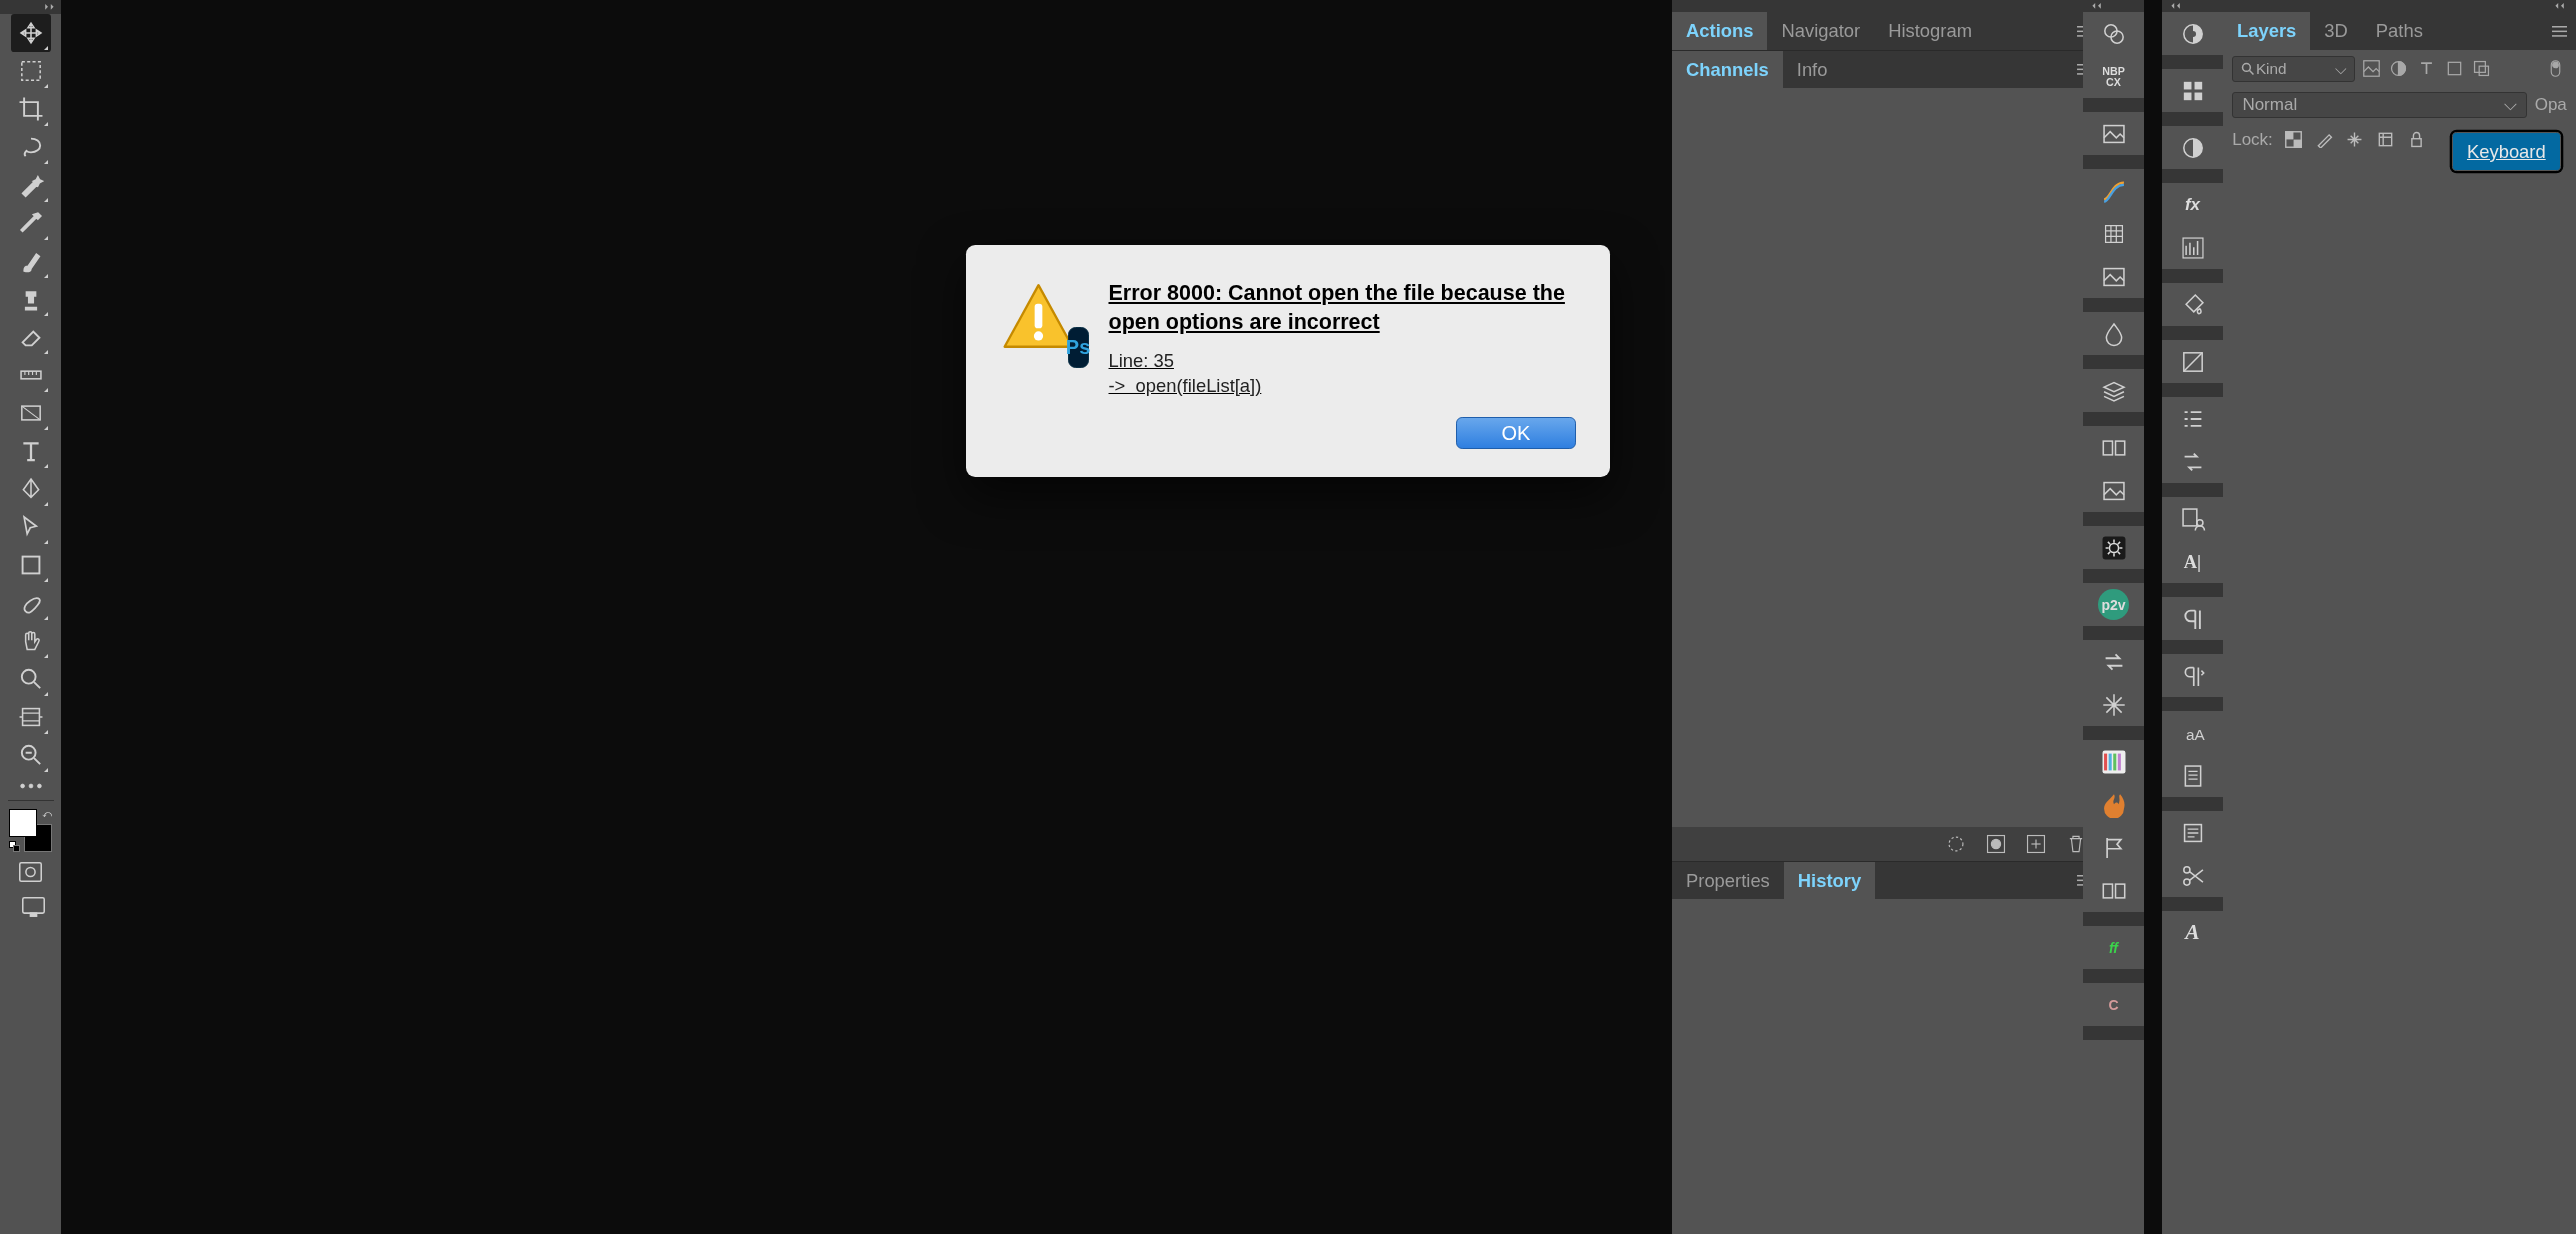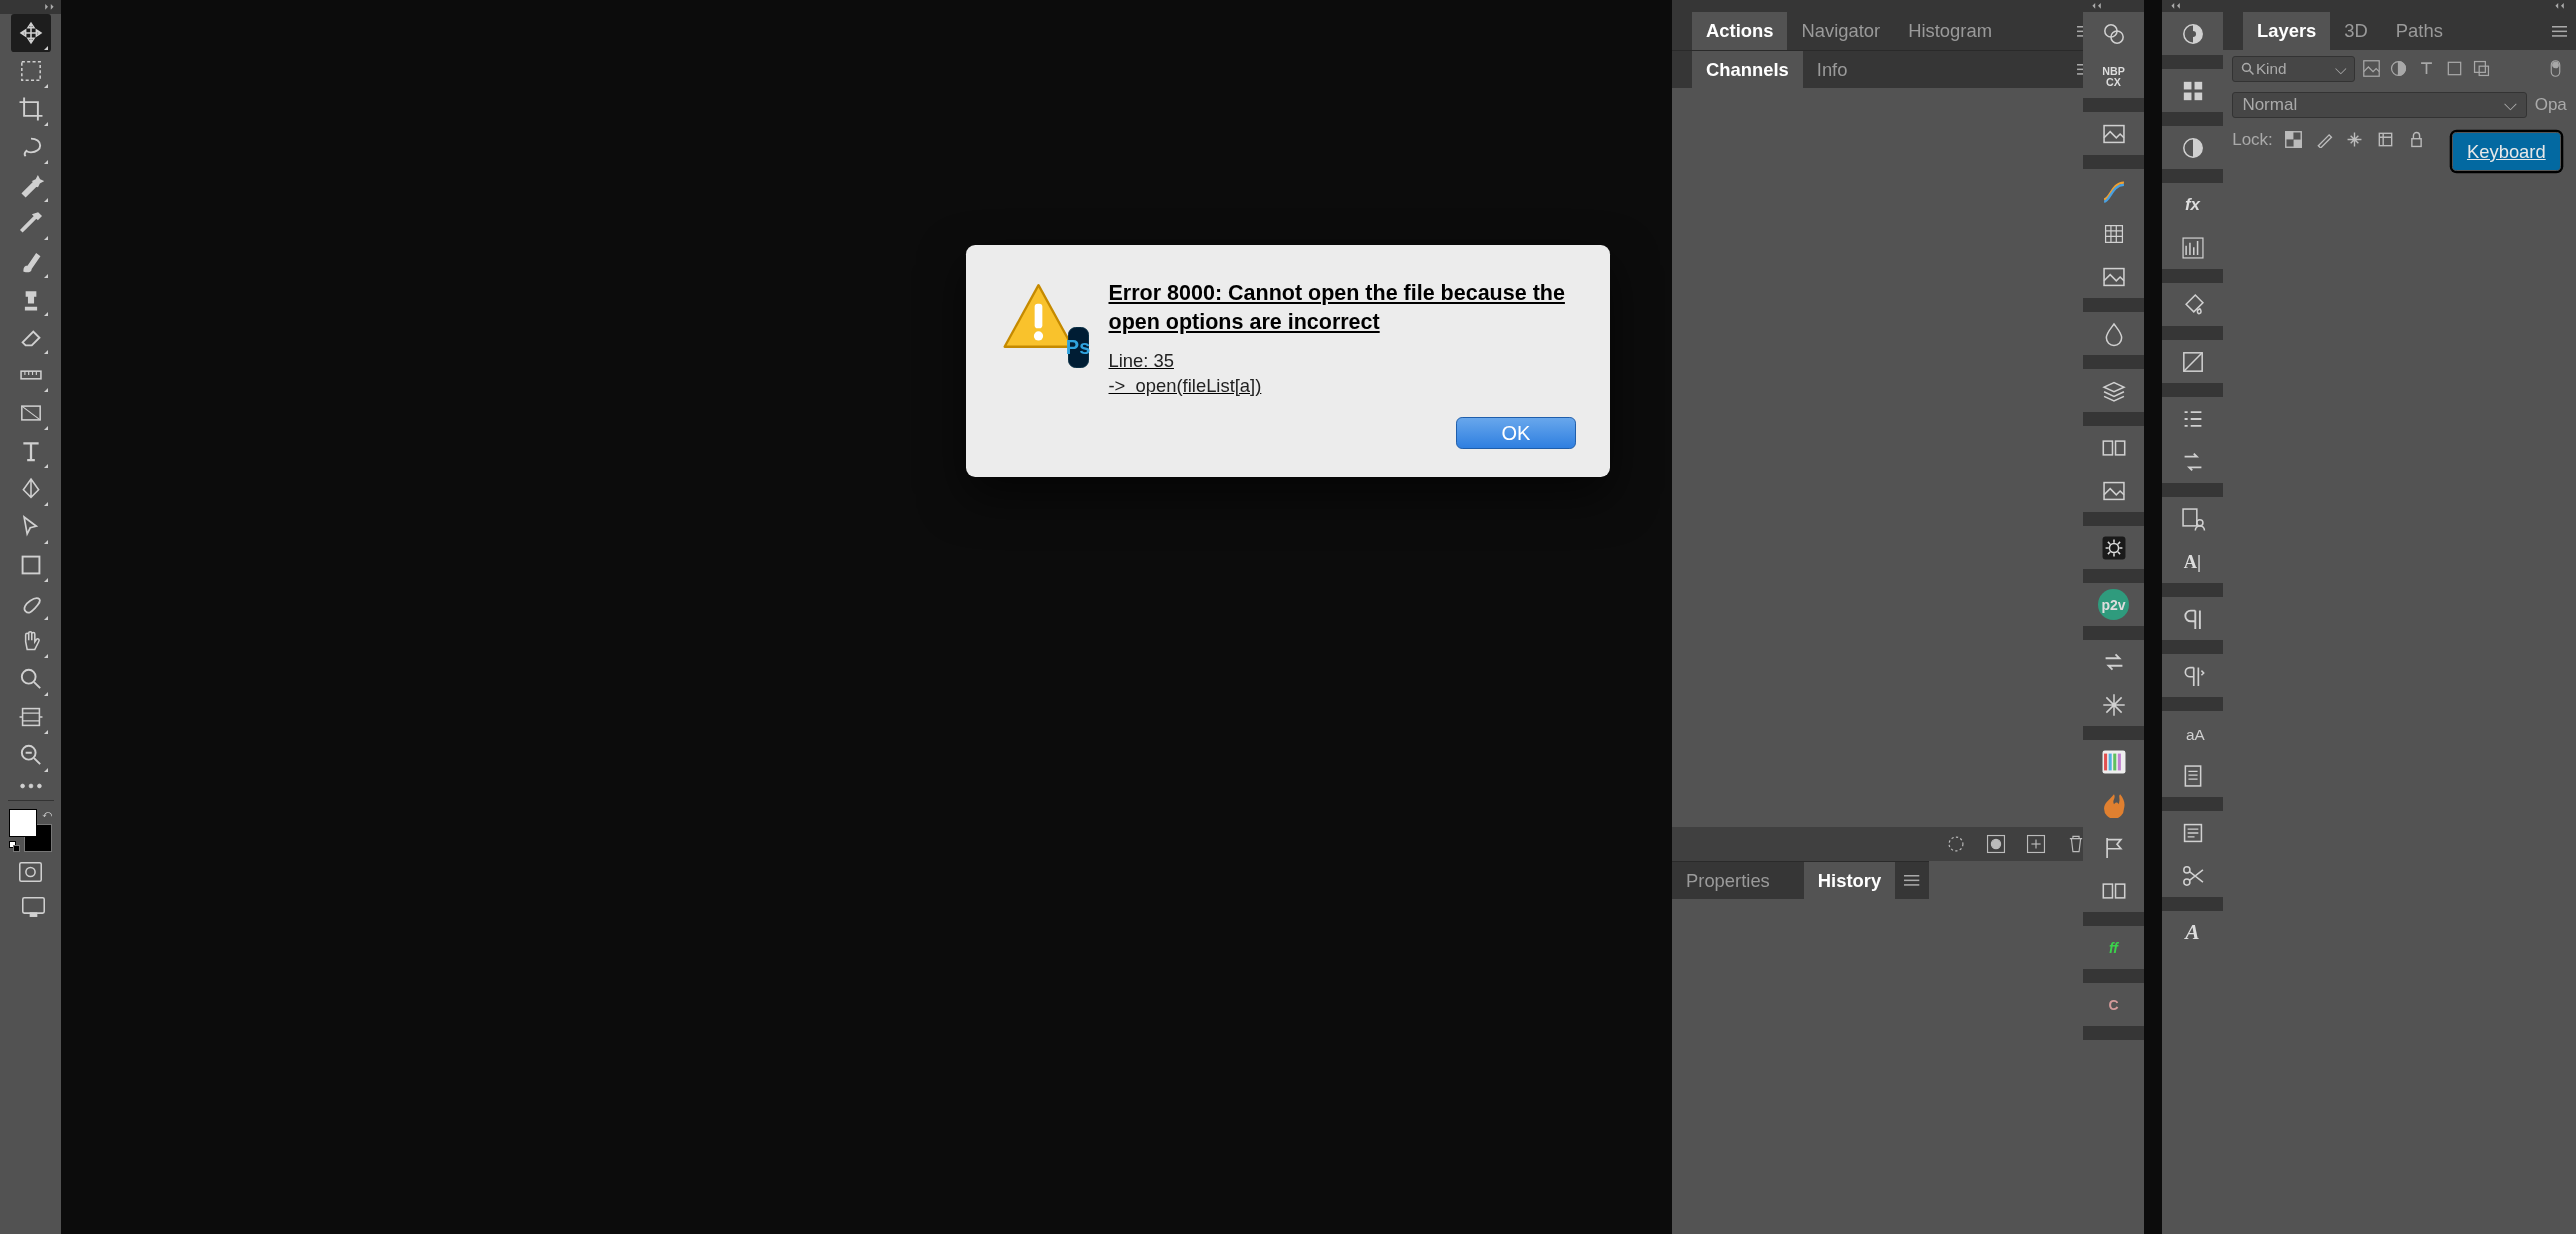--- a/index.html
+++ b/index.html
@@ -35,28 +35,28 @@
 
 
 .right-block-1 {
   position:absolute; top:0; right:475px; width:429px; height:100%;
   background:#535353; display:flex; flex-direction:column;
 }
 .panel-header { height:12.3px; background:#363636; display:flex; justify-content:flex-end; align-items:center; padding-right:7.7px; }
 .panel-header svg { width:14px; height:7.7px; fill:#aaa; }
 .panel-tabs { display:flex; align-items:center; height:38px; background:#363636; }
 .panel-tabs .tab { padding:0 14px; height:100%; display:flex; align-items:center; font-size:18.4px; color:#9a9a9a; }
-.panel-tabs .tab.active { background:#535353; color:#ffffff; font-weight:600;margin-left:20px; }
+.panel-tabs .tab.active { background:#535353; color:#7dd3fc; font-weight:600; }
 .panel-tabs .menu { margin-left:auto; padding:0 9.2px; display:flex; align-items:center; }
 .panel-tabs .menu svg { width:15.3px; height:10.7px; fill:#aaa; }
 .panel-body { flex:1; background:#535353; }
 .panel-footer { height:34px; background:#404040; display:flex; justify-content:flex-end; align-items:center; gap:20px; padding:0 15.3px; }
 .panel-footer svg { width:20px; height:20px; fill:none; stroke:#bbb; stroke-width:1.5; }
 .actions-panel { height: 849px; display:flex; flex-direction:column; }
-.history-panel { flex:1; display:flex; }
+.history-panel { flex:1; display:flex; flex-direction:column; }
 
 
 .icon-strip { position:absolute; top:0; width:61px; height:100%; background:#535353; }
 .icon-strip .panel-header { justify-content:flex-start; padding-left:7.7px; }
 .strip-a { right:432px; }
 .strip-b { right:353px; }
 .icon-strip .cell { width:61px; height:43px; display:flex; align-items:center; justify-content:center; }
 .icon-strip .cell-gap { height:14px; background:#363636; }
 .icon-strip .cell svg { width:26px; height:26px; }
 .icon-strip .badge { width:31px; height:31px; border-radius:4.6px; display:flex; align-items:center; justify-content:center; font-size:14px; font-weight:bold; }

